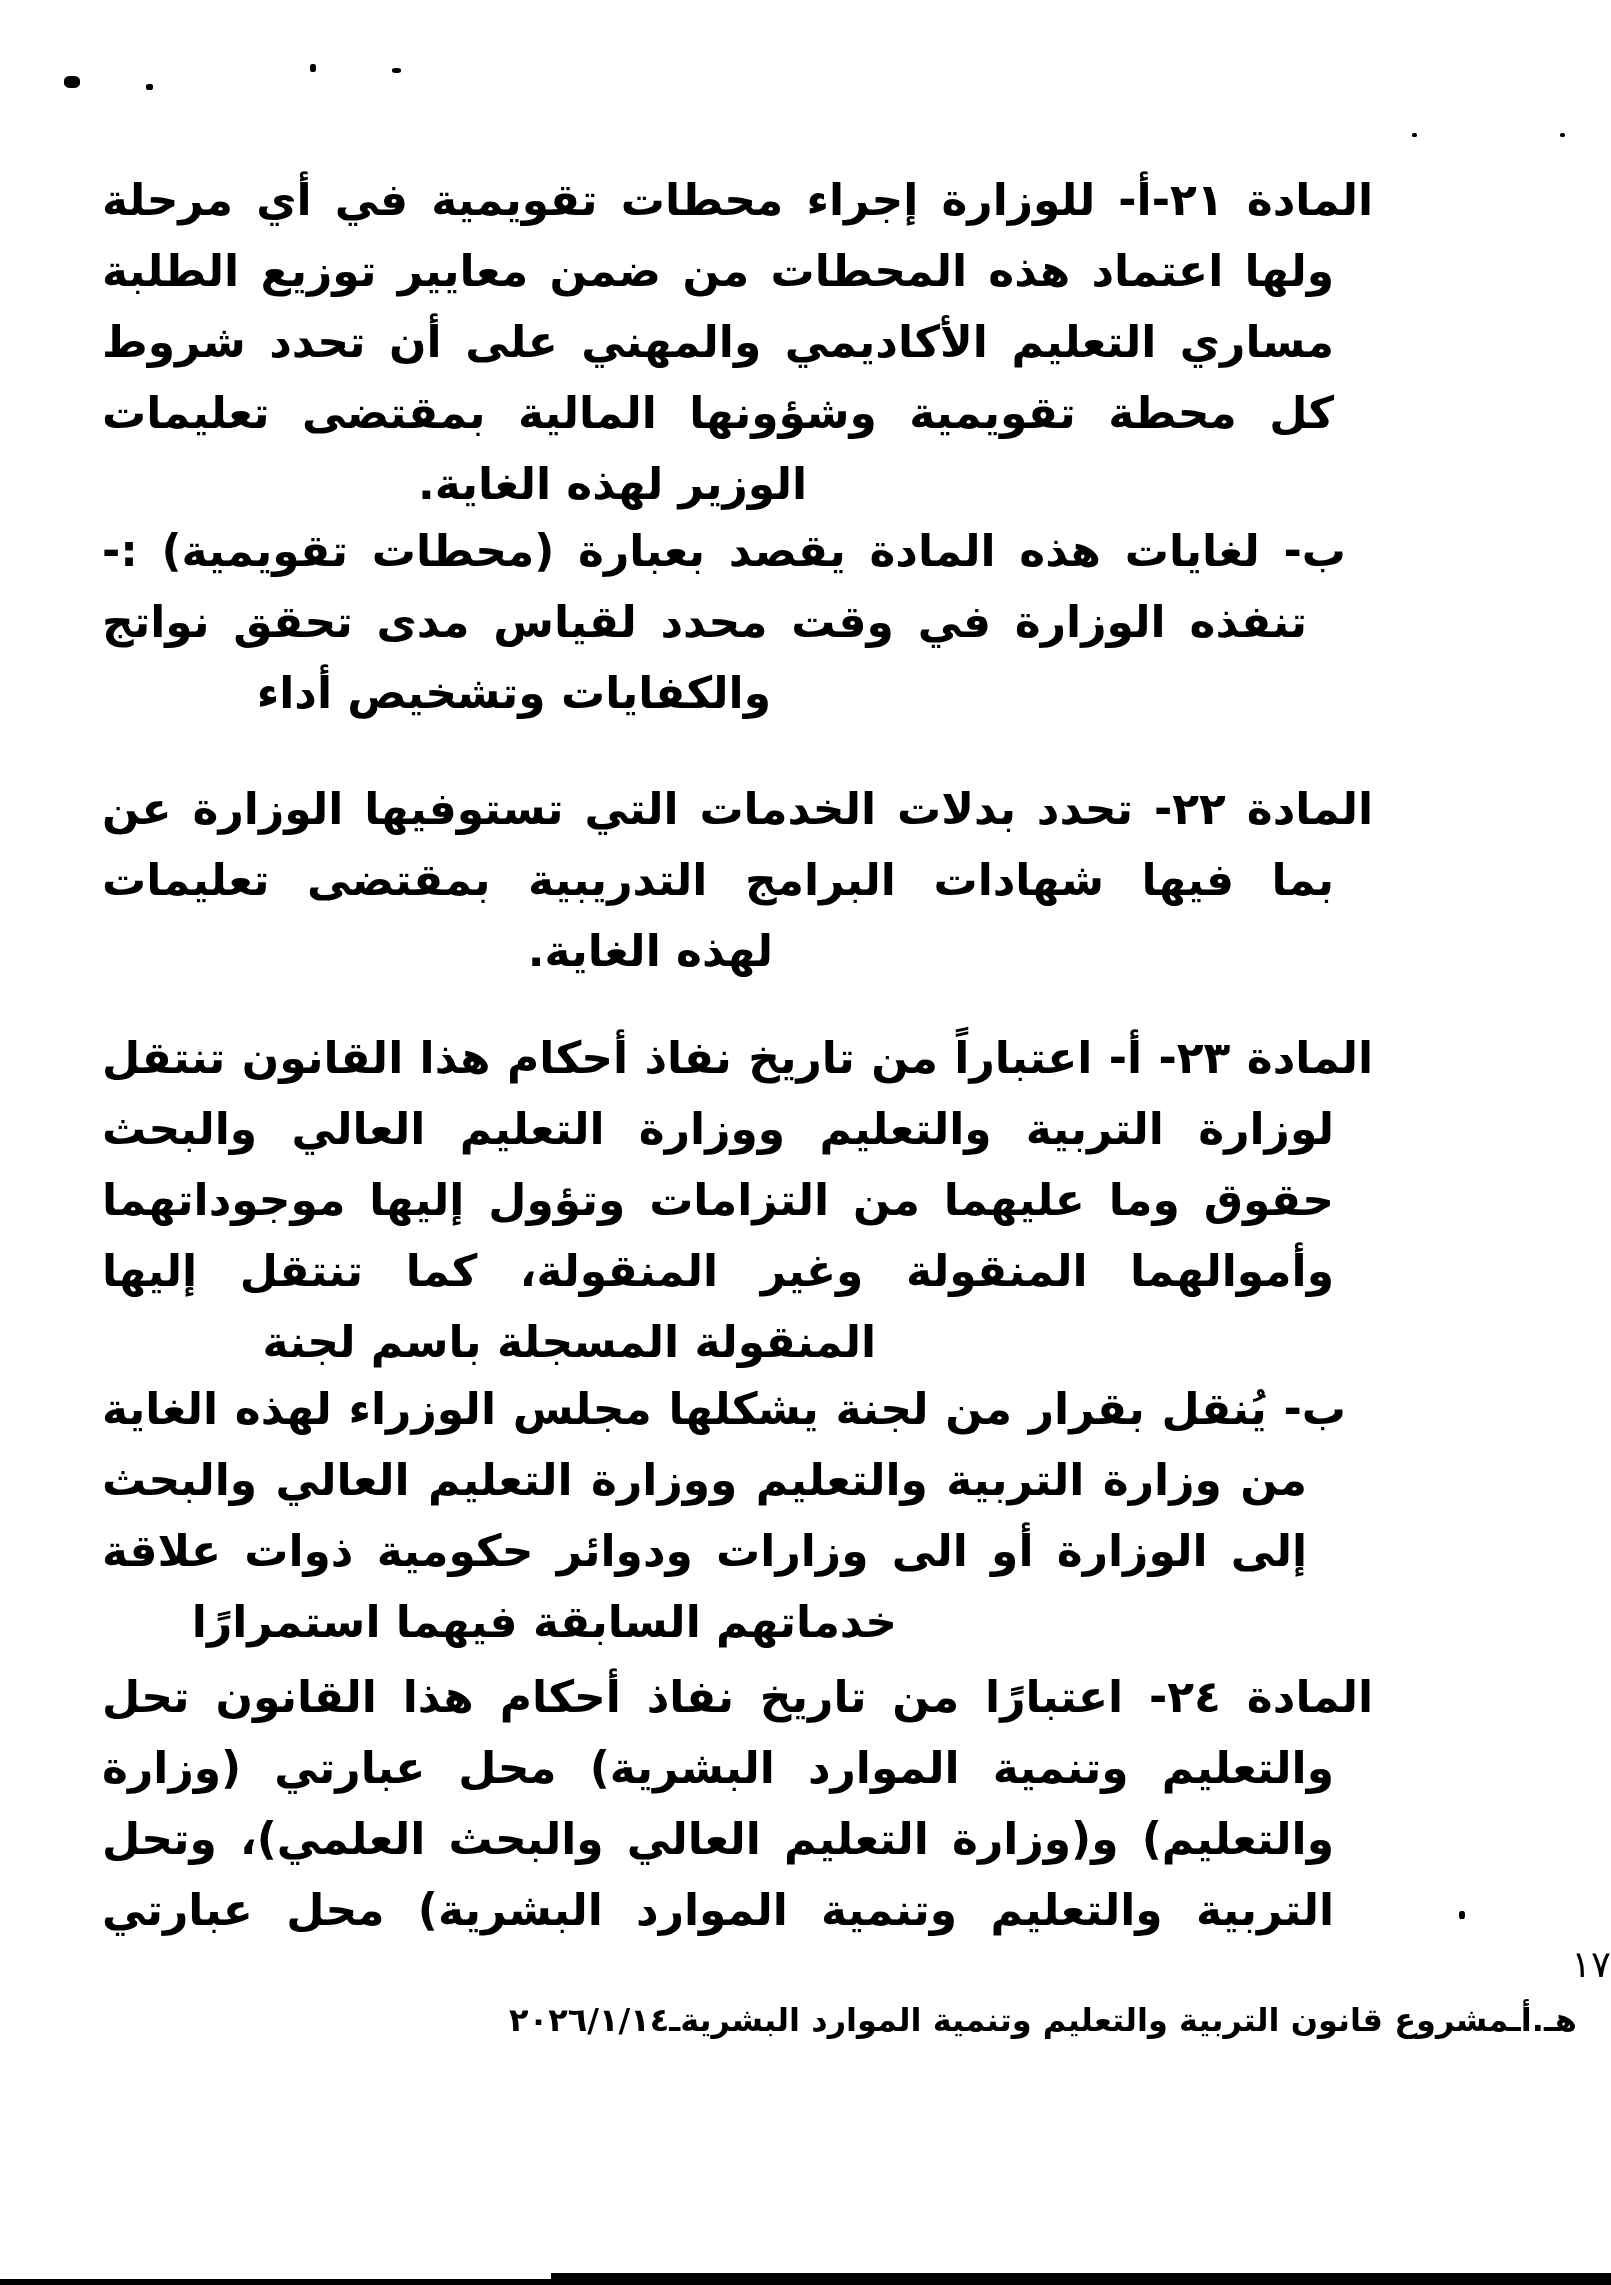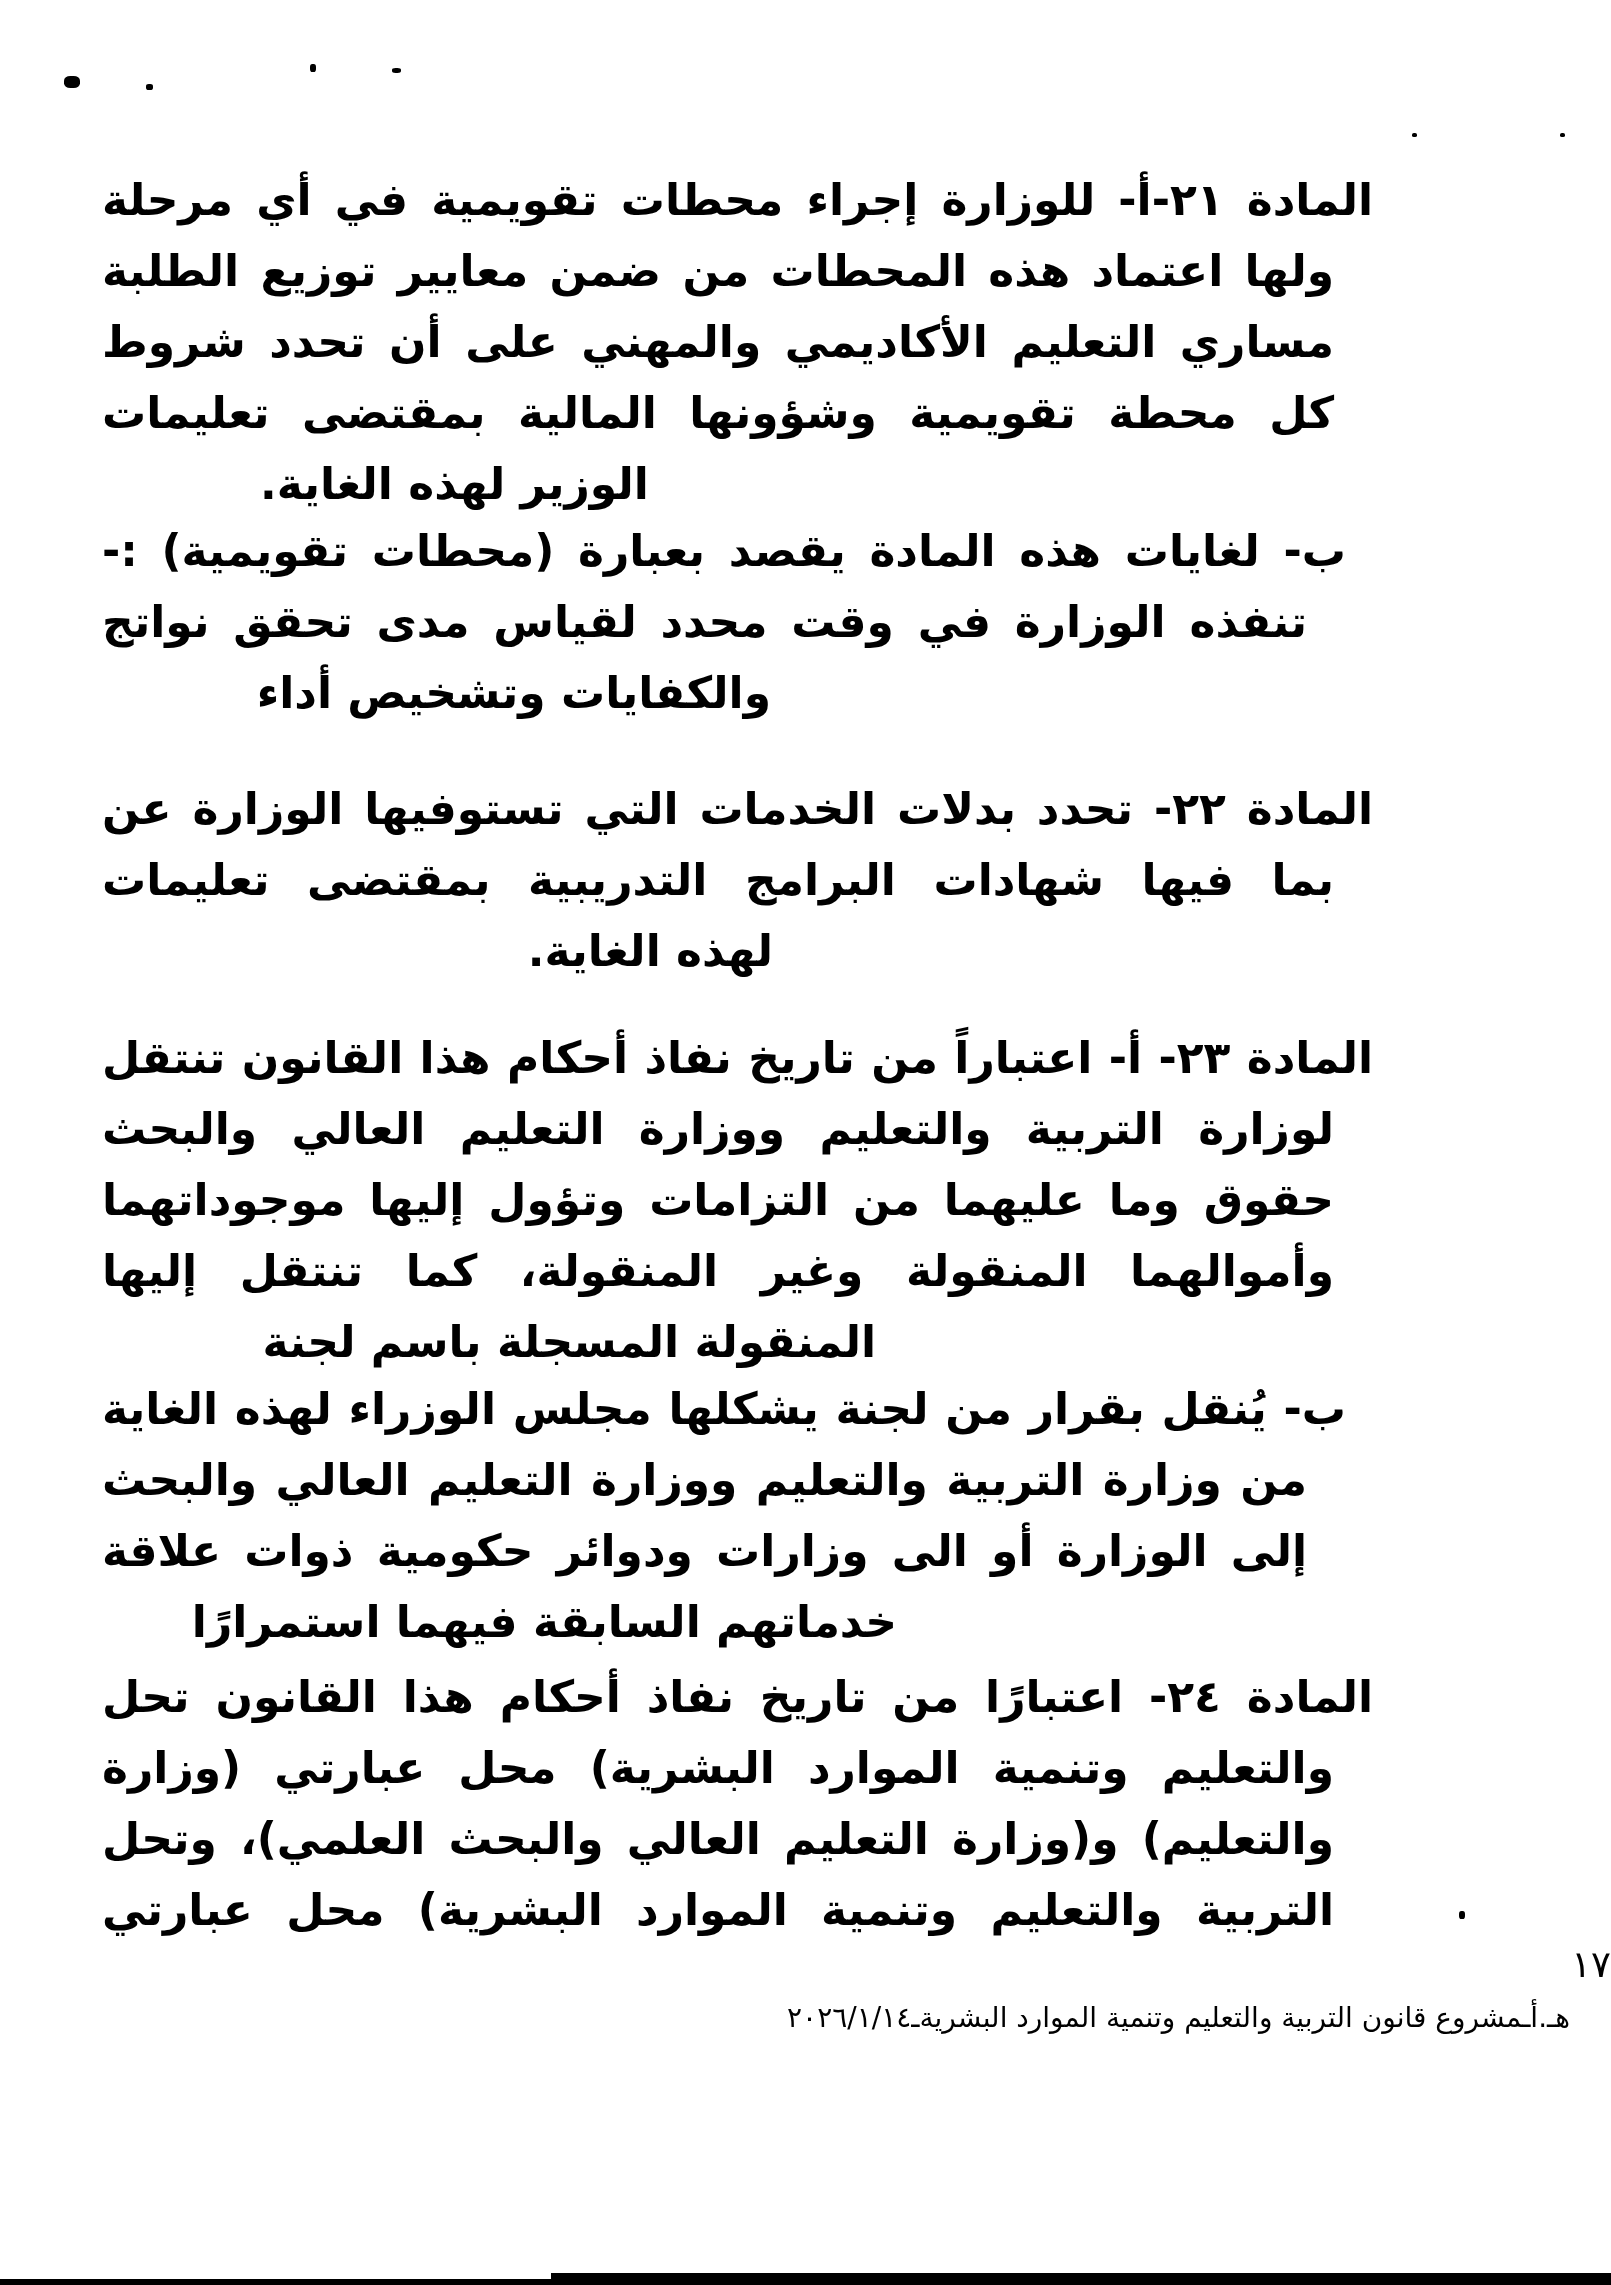--- a/index.html
+++ b/index.html
@@ -33,24 +33,24 @@
   .lastline { text-align:right; }
   .pageno {
     position:absolute;
     top:1943px; left:0; right:0;
     text-align:right;
     font-size:37px;
     direction:rtl;
   }
   .footnote {
     position:absolute;
-    top:2001px; right:41px;
+    top:2001px; right:34px;
     direction:rtl;
-    font-size:28px;
-    font-weight:normal;
+    font-size:32px;
+    font-weight:bold;
   }
   .speck { position:absolute; background:#000; border-radius:40%; }
   .bottom-bar-left {
     position:absolute; left:0; bottom:0;
     width:551px; height:6.8px; background:#000;
   }
   .bottom-bar-right {
     position:absolute; left:551px; right:0; bottom:0;
     height:12.7px; background:#000;
   }
@@ -66,21 +66,21 @@
   <div class="speck" style="left:392px;top:68px;width:8.8px;height:4.9px;"></div>
   <div class="speck" style="left:1412px;top:133px;width:4.9px;height:3.9px;"></div>
   <div class="speck" style="left:1560px;top:133px;width:4.9px;height:3.9px;"></div>
   <div class="speck" style="left:1459px;top:1911px;width:5.9px;height:7.8px;"></div>
 
   <section class="para" style="top:164px;">
     <div class="ln just">المادة ٢١-أ- للوزارة إجراء محطات تقويمية في أي مرحلة من المراحل التعليمية،</div>
     <div class="ln just ind">ولها اعتماد هذه المحطات من ضمن معايير توزيع الطلبة على</div>
     <div class="ln just ind">مساري التعليم الأكاديمي والمهني على أن تحدد شروط وإجراءات</div>
     <div class="ln just ind">كل محطة تقويمية وشؤونها المالية بمقتضى تعليمات يصدرها</div>
-    <div class="ln lastline" style="margin-right:566px;text-align:center;">الوزير لهذه الغاية.</div>
+    <div class="ln lastline" style="margin-right:566px;">الوزير لهذه الغاية.</div>
   </section>
 
   <section class="para sub" style="top:515px;">
     <div class="ln just">ب- لغايات هذه المادة يقصد بعبارة (محطات تقويمية) :-إجراء تقييمي</div>
     <div class="ln just ind">تنفذه الوزارة في وقت محدد لقياس مدى تحقق نواتج التعلم</div>
     <div class="ln lastline" style="margin-right:575px;">والكفايات وتشخيص أداء الطلبة.</div>
   </section>
 
   <section class="para" style="top:773px;">
     <div class="ln just">المادة ٢٢- تحدد بدلات الخدمات التي تستوفيها الوزارة عن الخدمات التي تقدمها</div>

